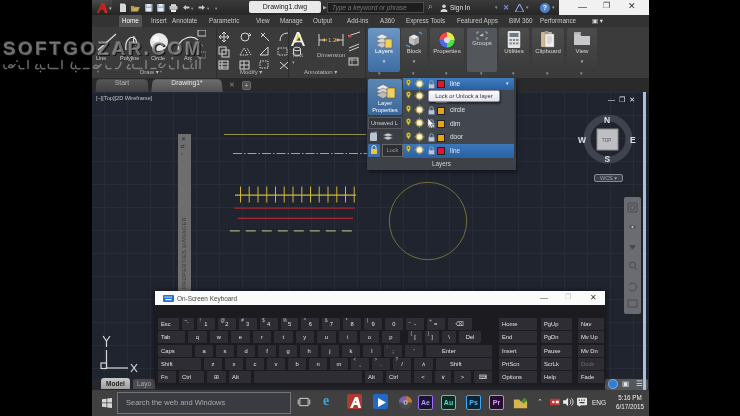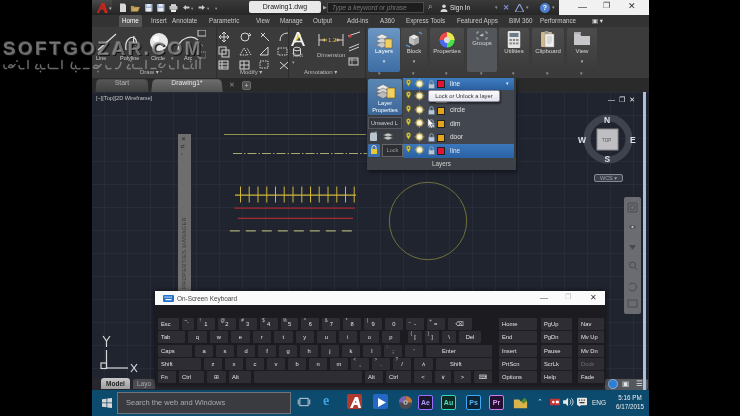--- a/index.html
+++ b/index.html
@@ -8,21 +8,21 @@
 
 #screen{left:92px;top:0;width:557px;height:416px;background:#20242f;}
 #titlebar{left:0;top:0;width:557px;height:15px;background:linear-gradient(#3a3a3a,#262626);}
 #tabrow{left:0;top:15px;width:557px;height:12px;background:#333333;}
 #ribbon{left:0;top:27px;width:557px;height:51px;background:#3b3b3b;}
 #doctabs{left:0;top:78px;width:557px;height:14px;background:#2a2a2a;}
 #canvas{left:0;top:92px;width:557px;height:286px;background:#20242f;
 background-image:linear-gradient(#272c38 1px,transparent 1px),linear-gradient(90deg,#272c38 1px,transparent 1px);
 background-size:23px 23px;background-position:12px 0px;}
 #statusrow{left:0;top:378px;width:557px;height:12px;background:#26262e;}
-#taskbar{left:0;top:390px;width:557px;height:26px;background:#0c4a6e;}
+#taskbar{left:0;top:390px;width:557px;height:26px;background:#404040;}
 #docbox{left:157px;top:1px;width:72px;height:12px;background:#e9e9e9;border-radius:2px;
 color:#222;font-size:7px;line-height:12px;text-align:center;}
 #searchbox{left:235px;top:2px;width:97px;height:11px;background:#1d1d1d;border:1px solid #4a4a4a;
 color:#777;font-size:6.5px;font-style:italic;line-height:9px;padding-left:4px;}
 #winstrip{left:467px;top:0;width:90px;height:15px;background:#f1f1f1;color:#333;}
 
 .rtab{top:0;height:12px;line-height:12px;color:#c9c9c9;font-size:6.3px;}
 .rtab.act{background:#555;color:#fff;border-radius:2px 2px 0 0;padding:0 3px;}
 
 .psep{top:0;width:1px;height:51px;background:#2d2d2d;}

